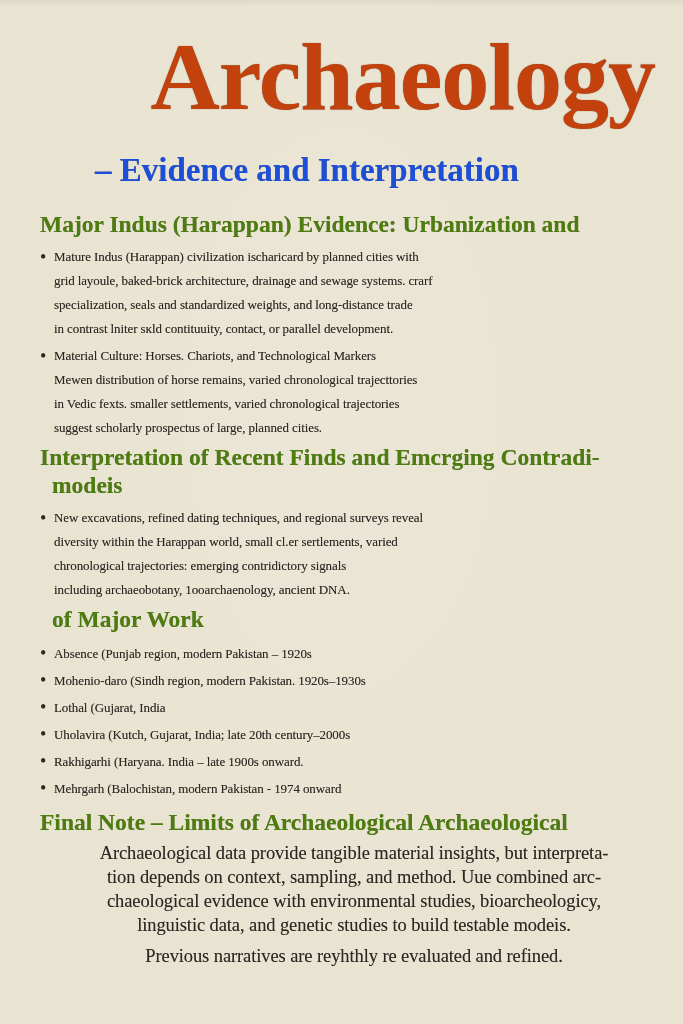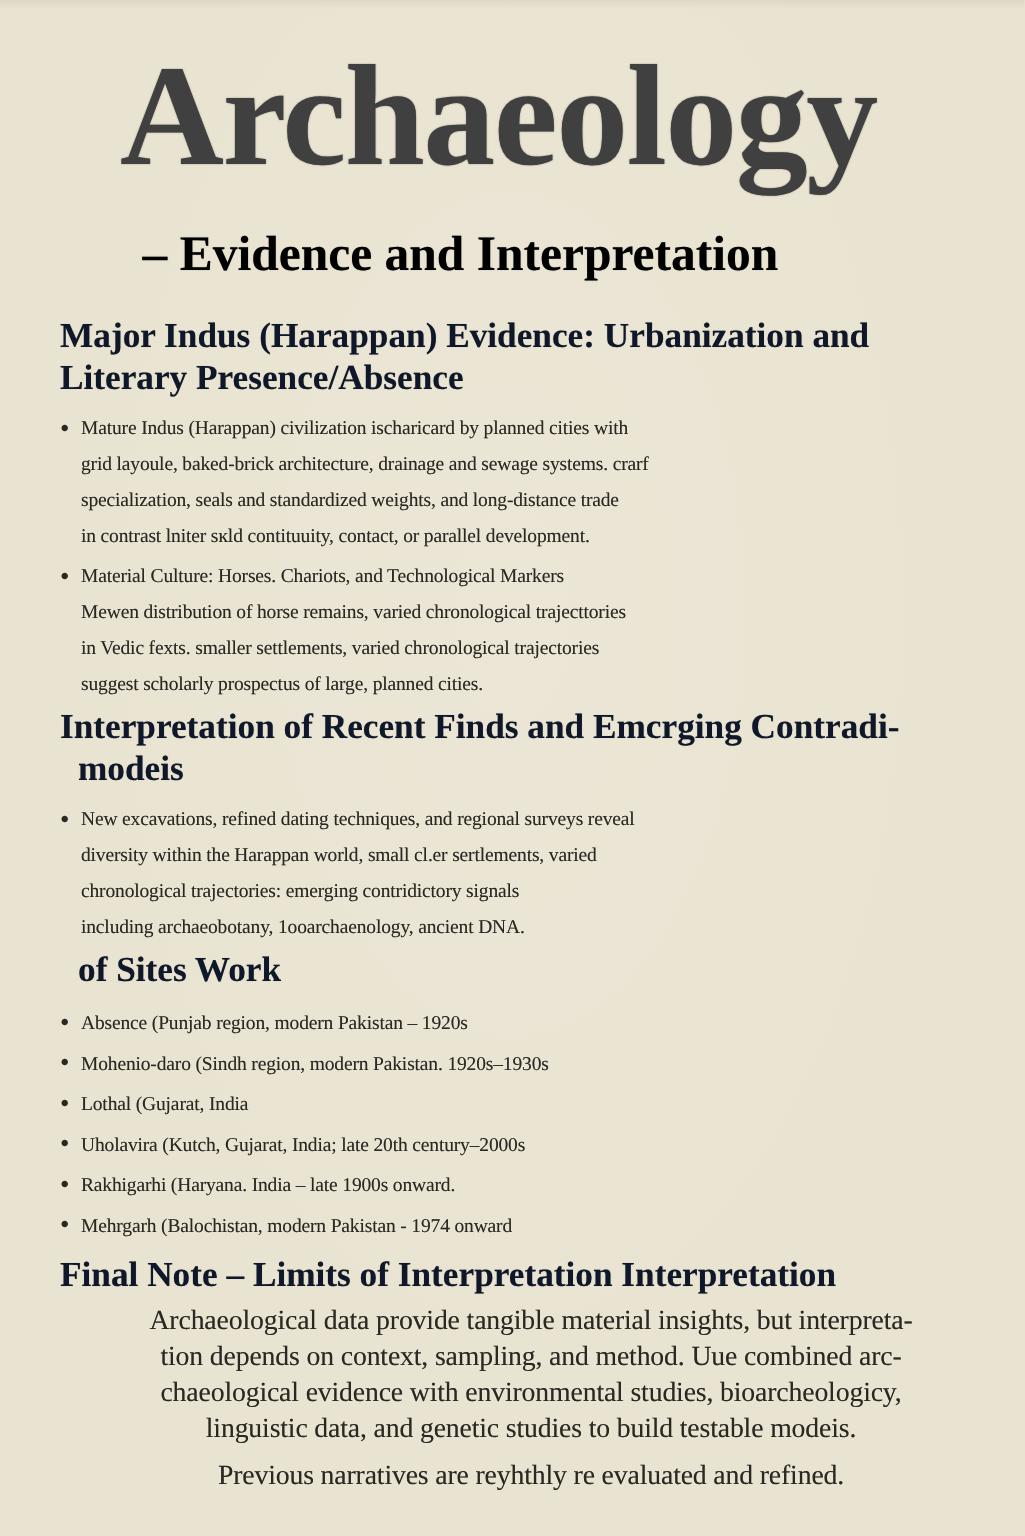--- a/index.html
+++ b/index.html
@@ -9,35 +9,35 @@
       radial-gradient(ellipse at 50% 40%, rgba(255,255,255,0.10), rgba(0,0,0,0.00) 70%),
       linear-gradient(180deg, #ddd7c6 0px, #e9e3d1 6px, #e9e3d1 100%);
     background-color:#e9e3d1;
     color:#2b2823;
     font-family:"Liberation Serif","DejaVu Serif",serif;
   }
   .page { padding:0 28px 0 40px; }
 
   .title {
     margin:16px 0 0 0; padding-left:40px;
-    text-align:left;
+    text-align:right;
     font-size:96px; font-weight:700; line-height:1.28;
-    letter-spacing:-1px; color:#404040;
+    letter-spacing:-1px; color:#c2410c;
     text-shadow:0 0 1px rgba(38,35,25,0.55);
   }
   .subtitle {
     margin:12px 0 0 55px;
     font-size:33px; font-weight:700; line-height:1.2;
-    color:#000000; text-shadow:0 0 0.6px rgba(38,35,25,0.5);
+    color:#1d4ed8; text-shadow:0 0 0.6px rgba(38,35,25,0.5);
   }
 
   .sec-heading {
     margin:20px 0 0 0;
     font-size:23.5px; font-weight:700; line-height:28px;
-    color:#0f172a; text-shadow:0 0 0.5px rgba(38,35,25,0.45);
+    color:#4d7c0f; text-shadow:0 0 0.5px rgba(38,35,25,0.45);
   }
   .sec-heading .hline { display:block; }
   .hline.indent2 { margin-left:12px; }
   .sec-heading.indented { margin-left:12px; }
   .mt-sm { margin-top:6px; }
   .mt-xs { margin-top:0; }
 
   .bullets { list-style:none; margin:7px 0 0 0; padding:0; }
   .b-item { display:flex; align-items:flex-start; margin:0 0 3px 0; }
   .dot { flex:0 0 14px; font-size:18px; line-height:24px; }
@@ -63,21 +63,20 @@
 </head>
 <body>
 
 <main class="page">
 
   <h1 class="title">Archaeology</h1>
   <div class="subtitle">– Evidence and Interpretation</div>
 
   <h2 class="sec-heading">
     <span class="hline">Major Indus (Harappan) Evidence: Urbanization and</span>
-    <span class="hline">Literary Presence/Absence</span>
   </h2>
   <ul class="bullets">
     <li class="b-item">
       <span class="dot">•</span>
       <div class="b-text">Mature Indus (Harappan) civilization ischaricard by planned cities with
 grid layoule, baked-brick architecture, drainage and sewage systems. crarf
 specialization, seals and standardized weights, and long-distance trade
 in contrast lniter sĸld contituuity, contact, or parallel development.</div>
     </li>
     <li class="b-item">
@@ -97,21 +96,21 @@
     <li class="b-item">
       <span class="dot">•</span>
       <div class="b-text">New excavations, refined dating techniques, and regional surveys reveal
 diversity within the Harappan world, small cl.er sertlements, varied
 chronological trajectories: emerging contridictory signals
 including archaeobotany, 1ooarchaenology, ancient DNA.</div>
     </li>
   </ul>
 
   <h2 class="sec-heading indented mt-xs">
-    <span class="hline">of Sites Work</span>
+    <span class="hline">of Major Work</span>
   </h2>
   <ul class="bullets sites">
     <li class="b-item">
       <span class="dot">•</span>
       <div class="b-text">Absence (Punjab region, modern Pakistan – 1920s</div>
     </li>
     <li class="b-item">
       <span class="dot">•</span>
       <div class="b-text">Mohenio-daro (Sindh region, modern Pakistan. 1920s–1930s</div>
     </li>
@@ -127,21 +126,21 @@
       <span class="dot">•</span>
       <div class="b-text">Rakhigarhi (Haryana. India – late 1900s onward.</div>
     </li>
     <li class="b-item">
       <span class="dot">•</span>
       <div class="b-text">Mehrgarh (Balochistan, modern Pakistan - 1974 onward</div>
     </li>
   </ul>
 
   <h2 class="sec-heading mt-sm">
-    <span class="hline">Final Note – Limits of Interpretation Interpretation</span>
+    <span class="hline">Final Note – Limits of Archaeological Archaeological</span>
   </h2>
   <p class="para">Archaeological data provide tangible material insights, but interpreta-
 tion depends on context, sampling, and method. Uue combined arc-
 chaeological evidence with environmental studies, bioarcheologicy,
 linguistic data, and genetic studies to build testable modeis.</p>
   <p class="para">Previous narratives are reyhthly re evaluated and refined.</p>
 
 </main>
 
 </body></html>

